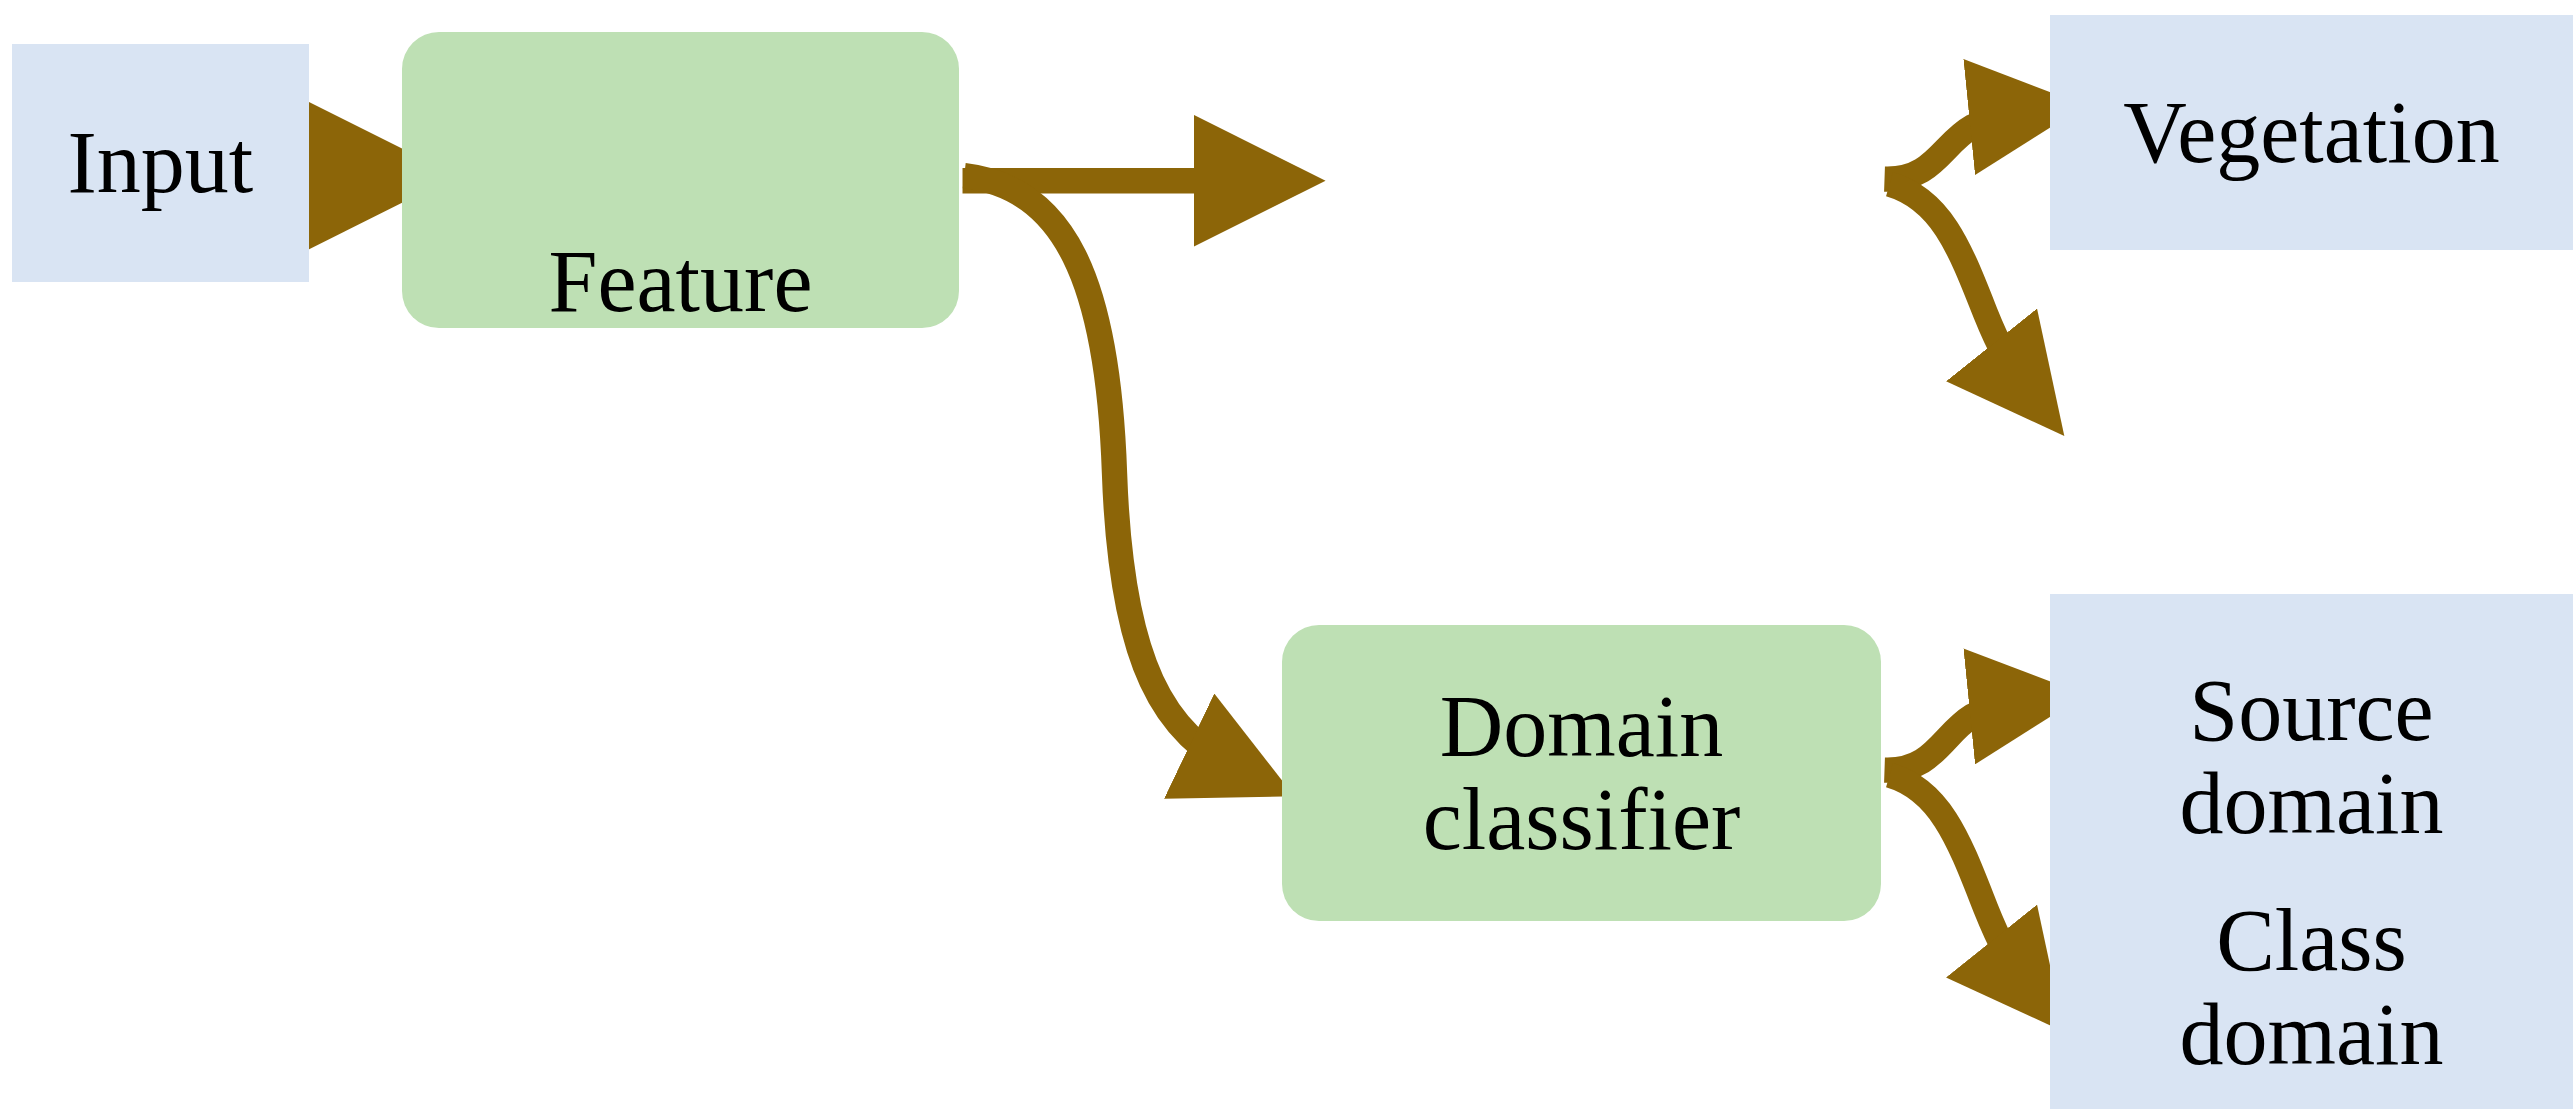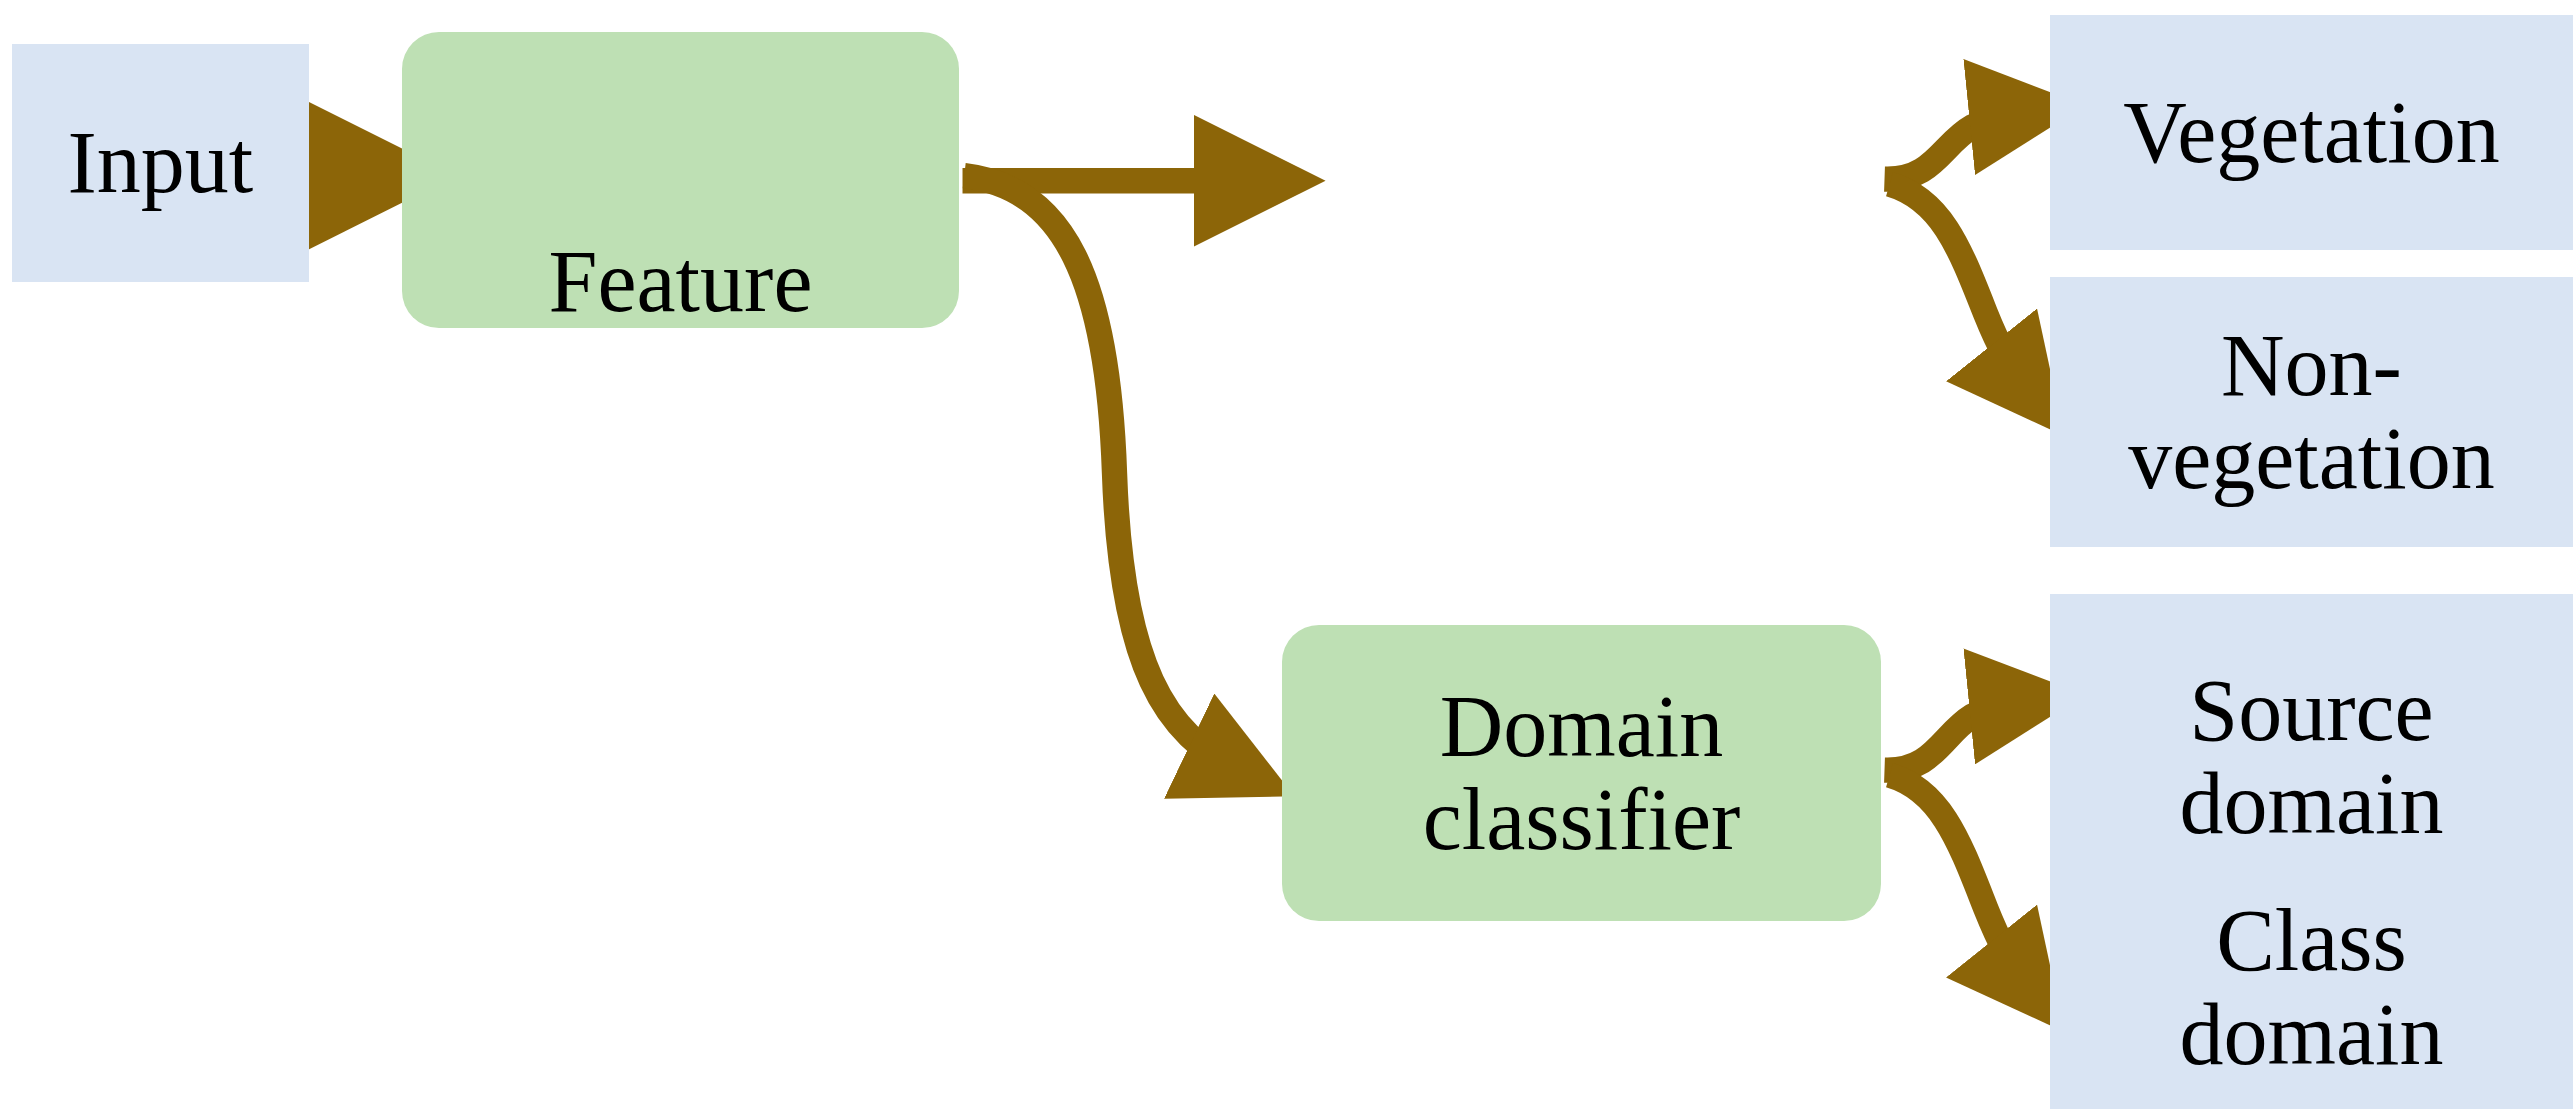--- a/index.html
+++ b/index.html
@@ -83,23 +83,20 @@
 
 
   <div class="node proc" id="n-domain">
     <span class="lbl"><span>Domain</span><br><span>classifier</span></span>
   </div>
 
   <div class="node io" id="n-veg">
     <span class="lbl">Vegetation</span>
   </div>
 
-  <div class="node io" id="n-nonveg">
-    <span class="lbl"><span>Non-</span><br><span>vegetation</span></span>
-  </div>
 
   <div class="node io" id="n-src">
     <span class="lbl"><span>Source</span><br><span>domain</span></span>
   </div>
 
   <div class="node io" id="n-tgt">
     <span class="lbl"><span>Class</span><br><span>domain</span></span>
   </div>
 
 </div>

